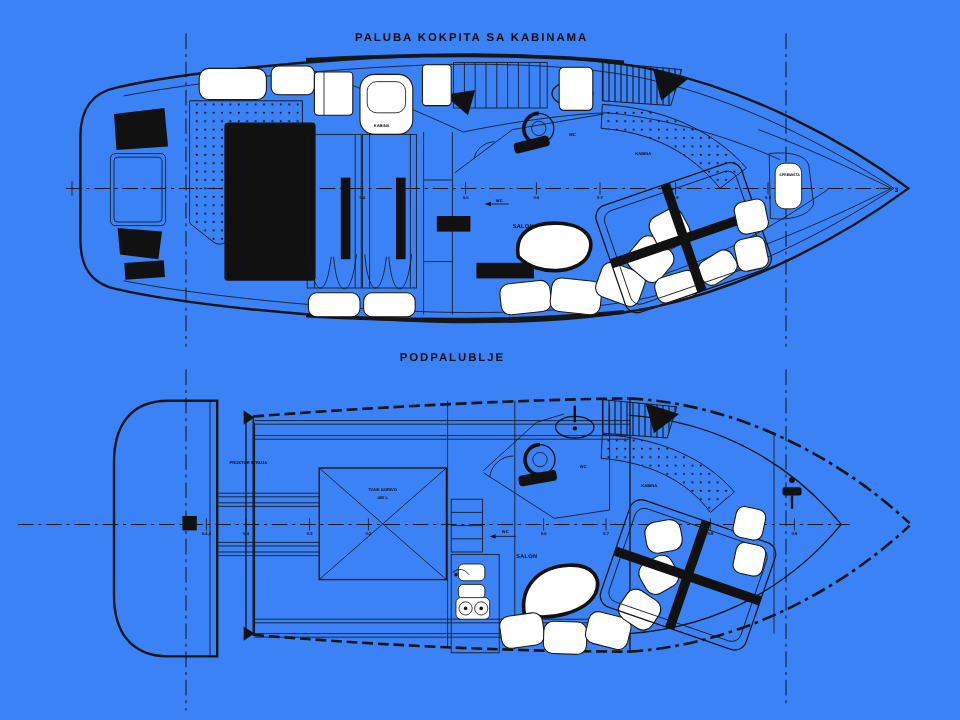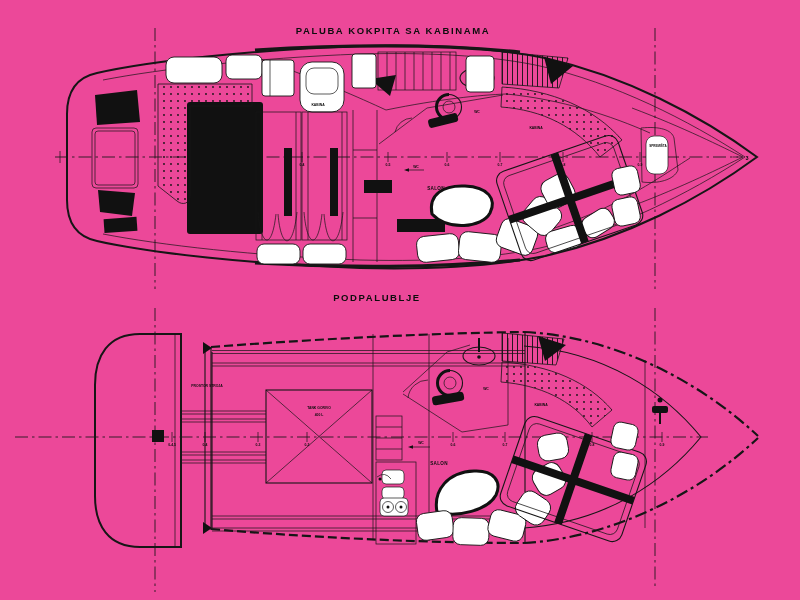--- a/index.html
+++ b/index.html
@@ -1,16 +1,16 @@
 <!DOCTYPE html>
 <html><head>
 <meta charset="utf-8">
 <style>
   html,body{margin:0;padding:0;background:#ffffff;}
-  .canvas{position:relative;width:800px;height:600px;background:#ec4899;overflow:hidden;}
+  .canvas{position:relative;width:800px;height:600px;background:#3b82f6;overflow:hidden;}
   svg{display:block;}
   .cl{fill:none;stroke:#161616;stroke-width:.85;stroke-dasharray:13 4 2.5 4;}
   .ink{fill:none;stroke:#161616;stroke-width:1.1;}
   .ink2{fill:none;stroke:#161616;stroke-width:2;}
   .ink3{fill:none;stroke:#161616;stroke-width:3.2;}
   .thin{fill:none;stroke:#161616;stroke-width:.7;}
   .hid{fill:none;stroke:#161616;stroke-width:2.2;stroke-dasharray:9 4;}
   .hidcl{fill:none;stroke:#161616;stroke-width:2.2;stroke-dasharray:12 4 3 4;}
   .blk{fill:#111111;stroke:none;}
   .wht{fill:#ffffff;stroke:#161616;stroke-width:.9;}

